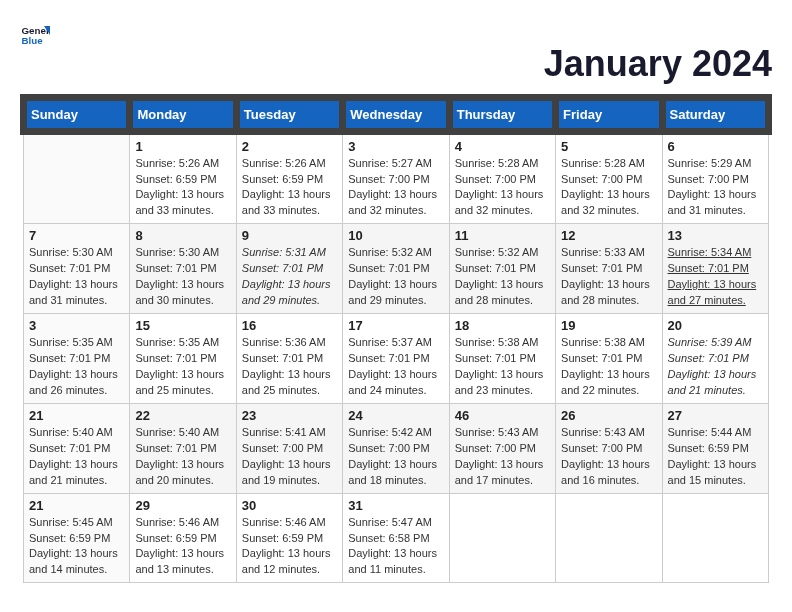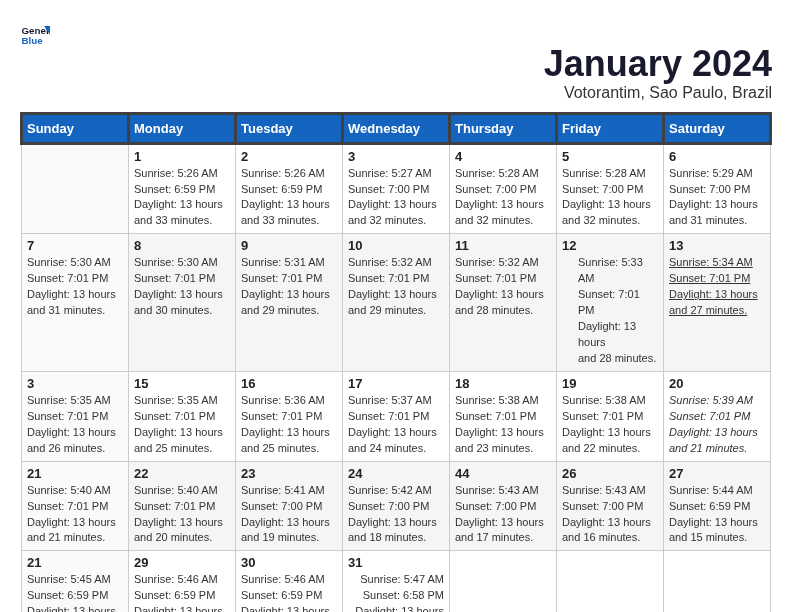--- a/index.html
+++ b/index.html
@@ -43,21 +43,21 @@
       width: 100%;
       border-collapse: collapse;
       font-size: 11px;
     }
     thead tr th {
       background-color: #1565c0;
       color: #fff;
       padding: 6px 4px;
       text-align: left;
       font-size: 13px;
-      border: 3px solid #404040;
+      border: 7px solid #404040;
       margin-left: 9px;
     }
     tbody tr td {
       border: 1px solid #ccc;
       vertical-align: top;
       padding: 4px 5px;
       width: 106px;
       min-height: 80px;
       height: 85px;
     }
@@ -89,21 +89,20 @@
 <div class="header-area">
   <div class="logo">
     <svg class="logo-icon" viewBox="0 0 40 40">
       <text x="2" y="18" font-size="13" font-weight="bold" fill="#1a1a2e">General</text>
       <text x="2" y="32" font-size="13" font-weight="bold" fill="#1565c0">Blue</text>
       <polygon points="32,8 40,8 40,20" fill="#1565c0"></polygon>
     </svg>
   </div>
   <div class="title-area">
     <div class="month-title">January 2024</div>
-    <div class="subtitle">Votorantim, Sao Paulo, Brazil</div>
   </div>
 </div>
 
 <table>
   <thead>
     <tr id="header-row">
         <th>Sunday</th>
         <th>Monday</th>
         <th>Tuesday</th>
         <th>Wednesday</th>
@@ -168,42 +167,42 @@
         </td>
         <td>
           <span class="day-num">8</span>
           <div class="day-detail" style="white-space: pre-line;">Sunrise: 5:30 AM
 Sunset: 7:01 PM
 Daylight: 13 hours
 and 30 minutes.</div>
         </td>
         <td>
           <span class="day-num">9</span>
-          <div class="day-detail" style="white-space: pre-line;">Sunrise: 5:31 AM
+          <div class="day-detail" style="white-space: pre-line; font-style: italic;">Sunrise: 5:31 AM
 Sunset: 7:01 PM
 Daylight: 13 hours
 and 29 minutes.</div>
         </td>
         <td>
           <span class="day-num">10</span>
           <div class="day-detail" style="white-space: pre-line;">Sunrise: 5:32 AM
 Sunset: 7:01 PM
 Daylight: 13 hours
 and 29 minutes.</div>
         </td>
         <td>
           <span class="day-num">11</span>
           <div class="day-detail" style="white-space: pre-line;">Sunrise: 5:32 AM
 Sunset: 7:01 PM
 Daylight: 13 hours
 and 28 minutes.</div>
         </td>
         <td>
           <span class="day-num">12</span>
-          <div class="day-detail" style="white-space: pre-line; margin-left: 16px;">Sunrise: 5:33 AM
+          <div class="day-detail" style="white-space: pre-line;">Sunrise: 5:33 AM
 Sunset: 7:01 PM
 Daylight: 13 hours
 and 28 minutes.</div>
         </td>
         <td>
           <span class="day-num">13</span>
           <div class="day-detail" style="white-space: pre-line; text-decoration: underline;">Sunrise: 5:34 AM
 Sunset: 7:01 PM
 Daylight: 13 hours
 and 27 minutes.</div>
@@ -283,21 +282,21 @@
 and 19 minutes.</div>
         </td>
         <td>
           <span class="day-num">24</span>
           <div class="day-detail" style="white-space: pre-line;">Sunrise: 5:42 AM
 Sunset: 7:00 PM
 Daylight: 13 hours
 and 18 minutes.</div>
         </td>
         <td>
-          <span class="day-num">44</span>
+          <span class="day-num">46</span>
           <div class="day-detail" style="white-space: pre-line;">Sunrise: 5:43 AM
 Sunset: 7:00 PM
 Daylight: 13 hours
 and 17 minutes.</div>
         </td>
         <td>
           <span class="day-num">26</span>
           <div class="day-detail" style="white-space: pre-line;">Sunrise: 5:43 AM
 Sunset: 7:00 PM
 Daylight: 13 hours
@@ -328,21 +327,21 @@
         </td>
         <td>
           <span class="day-num">30</span>
           <div class="day-detail" style="white-space: pre-line;">Sunrise: 5:46 AM
 Sunset: 6:59 PM
 Daylight: 13 hours
 and 12 minutes.</div>
         </td>
         <td>
           <span class="day-num">31</span>
-          <div class="day-detail" style="white-space: pre-line; text-align: right;">Sunrise: 5:47 AM
+          <div class="day-detail" style="white-space: pre-line;">Sunrise: 5:47 AM
 Sunset: 6:58 PM
 Daylight: 13 hours
 and 11 minutes.</div>
         </td>
         <td></td>
         <td></td>
         <td></td>
       </tr>
     </tbody>
 </table>

